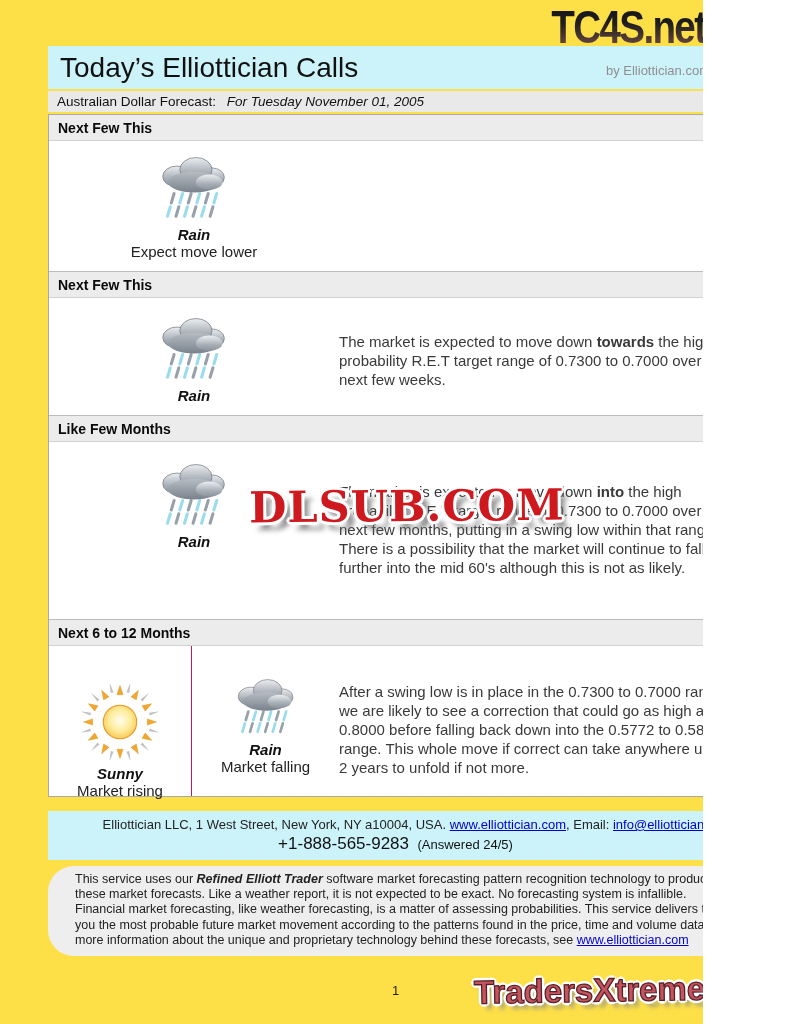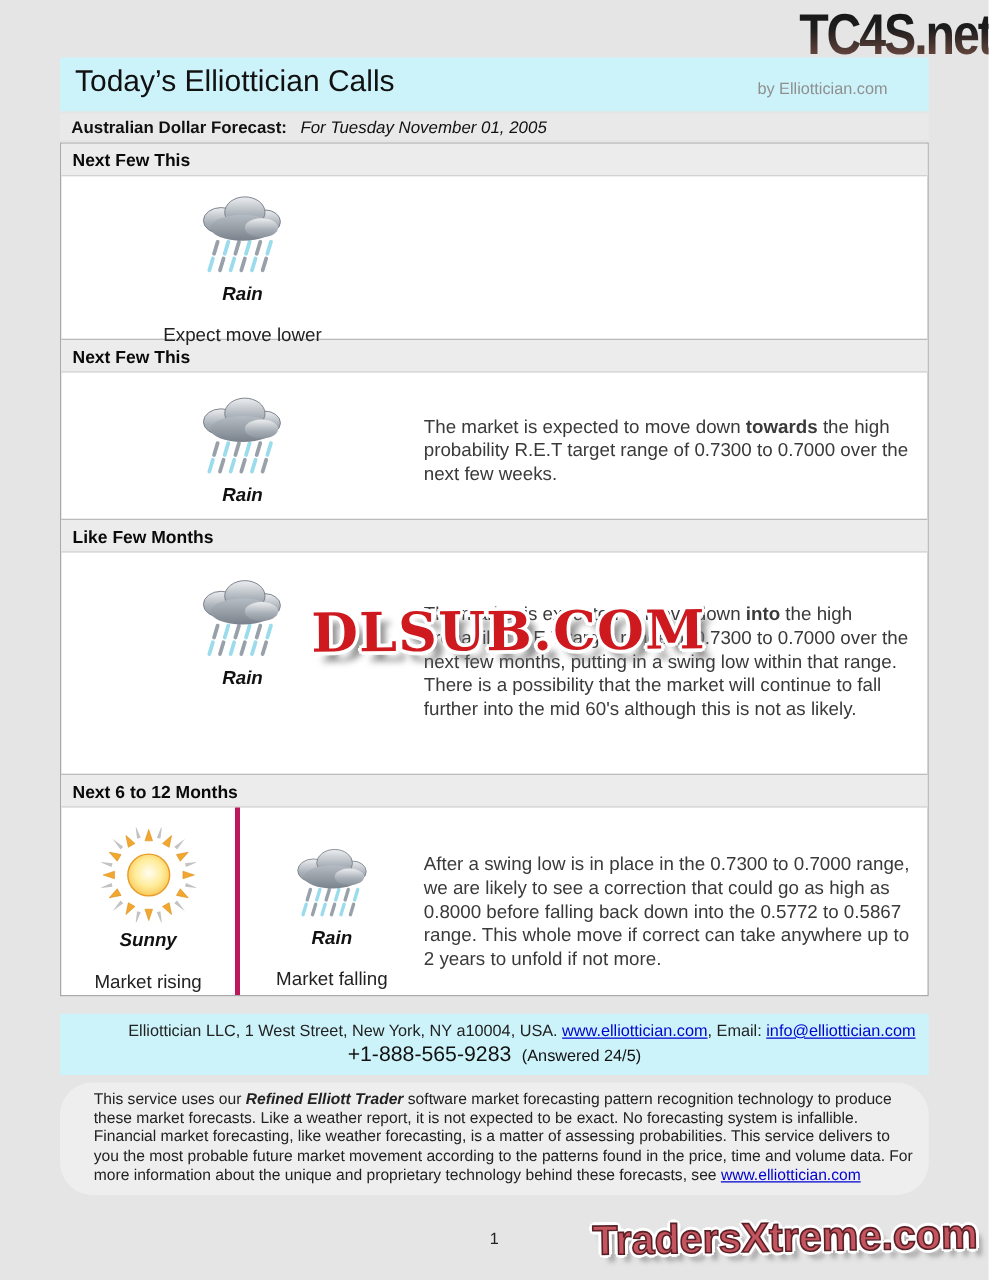--- a/index.html
+++ b/index.html
@@ -1,52 +1,52 @@
 <!DOCTYPE html>
 <html><head>
 <meta charset="utf-8">
 <style>
   * { box-sizing: border-box; margin: 0; padding: 0; }
   html,body { background:#fff; }
   .page {
-    position: relative; width: 791px; height: 1024px; overflow: hidden;
-    background: #e5e5e5; font-family: "Liberation Sans", sans-serif; color:#333;
+    position: relative; width: 703px; height: 1024px; overflow: hidden;
+    background: #fde047; font-family: "Liberation Sans", sans-serif; color:#333;
   }
   
   .logo-tc4s {
     position:absolute; top:0px; right:-2px; font-weight:bold; font-size:46px;
     letter-spacing:-2px; transform:scaleX(0.84); transform-origin:100% 0;
     background:linear-gradient(180deg,#131313 0%,#1d1d1d 42%,#5d413a 78%,#836255 100%);
     -webkit-background-clip:text; background-clip:text; color:transparent;
     font-family:"Liberation Sans", sans-serif;
   }
   .titlebar { position:absolute; left:48px; top:46px; width:695px; height:43px; background:#cdf3fa; }
-  .title { position:absolute; left:12px; top:6px; font-size:24px; color:#111; }
+  .title { position:absolute; left:12px; top:6px; font-size:28px; color:#111; }
   .byline { position:absolute; right:33px; top:17px; font-size:13px; color:#8f8f8f; }
 
   .datebar { position:absolute; left:48px; top:91px; width:695px; height:21px; background:#e9e9e9;
              line-height:21px; font-size:13.5px; padding-left:9px; color:#111; }
-  .datebar .lbl { font-weight:bold;text-align:right; }
+  .datebar .lbl { font-weight:normal;text-align:right; }
   .datebar .date { font-style:italic; margin-left:7px; }
 
   .main { position:absolute; left:48px; top:114px; width:695px; border:1px solid #a9a9a9; background:#fff; }
   .sec-header { background:#ececec; border-top:1px solid #bcbcbc; border-bottom:1px solid #d2d2d2;
                 font-weight:bold; font-size:14px; color:#0a0a0a; padding:5px 0 4px 9px; }
   .sec-header.first { border-top:none; }
   .sec-body { display:flex; }
   .icon-col { width:290px; text-align:center; }
   .txt-col { flex:1; font-size:15px; line-height:19px; color:#3a3a3a; padding-right:6px; }
   .wx-label { font-weight:bold; font-style:italic; font-size:15px; color:#111; margin-top:1px; }
-  .wx-sub { font-size:15px; color:#222; margin-top:16px; }
+  .wx-sub { font-size:15px; color:#222; margin-top:0; }
 
   .s1 .sec-body { height:130px; } .s1 .icon-col { padding-top:8px; }  .s1 .txt-col { padding-top:30px; }
   .s2 .sec-body { height:117px; } .s2 .icon-col { padding-top:12px; } .s2 .txt-col { padding-top:34px; }
   .s3 .sec-body { height:177px; } .s3 .icon-col { padding-top:14px; } .s3 .txt-col { padding-top:40px; }
   .s4 .sec-body { height:150px; } .s4 .txt-col { padding-top:36px; }
-  .sun-col { width:143px; text-align:center; padding-top:16px; border-right:4px solid #be185d; }
+  .sun-col { width:143px; text-align:center; padding-top:38px; border-right:1px solid #be185d; }
   .rain-col { width:147px; text-align:center; padding-top:26px; }
 
   .contact { position:absolute; left:48px; top:811px; width:695px; height:49px; background:#cdf3fa; text-align:center; }
   .addr { font-size:13px; padding-top:6px; color:#222;padding-left:44px; }
   .addr a { color:#0000d0; }
   .phone-line { margin-top:2px; color:#111; }
   .phone { font-size:17px; }
   .answered { font-size:13px; margin-left:4px; }
 
   .disclaimer { position:absolute; left:48px; top:866px; width:695px; background:#eee;

